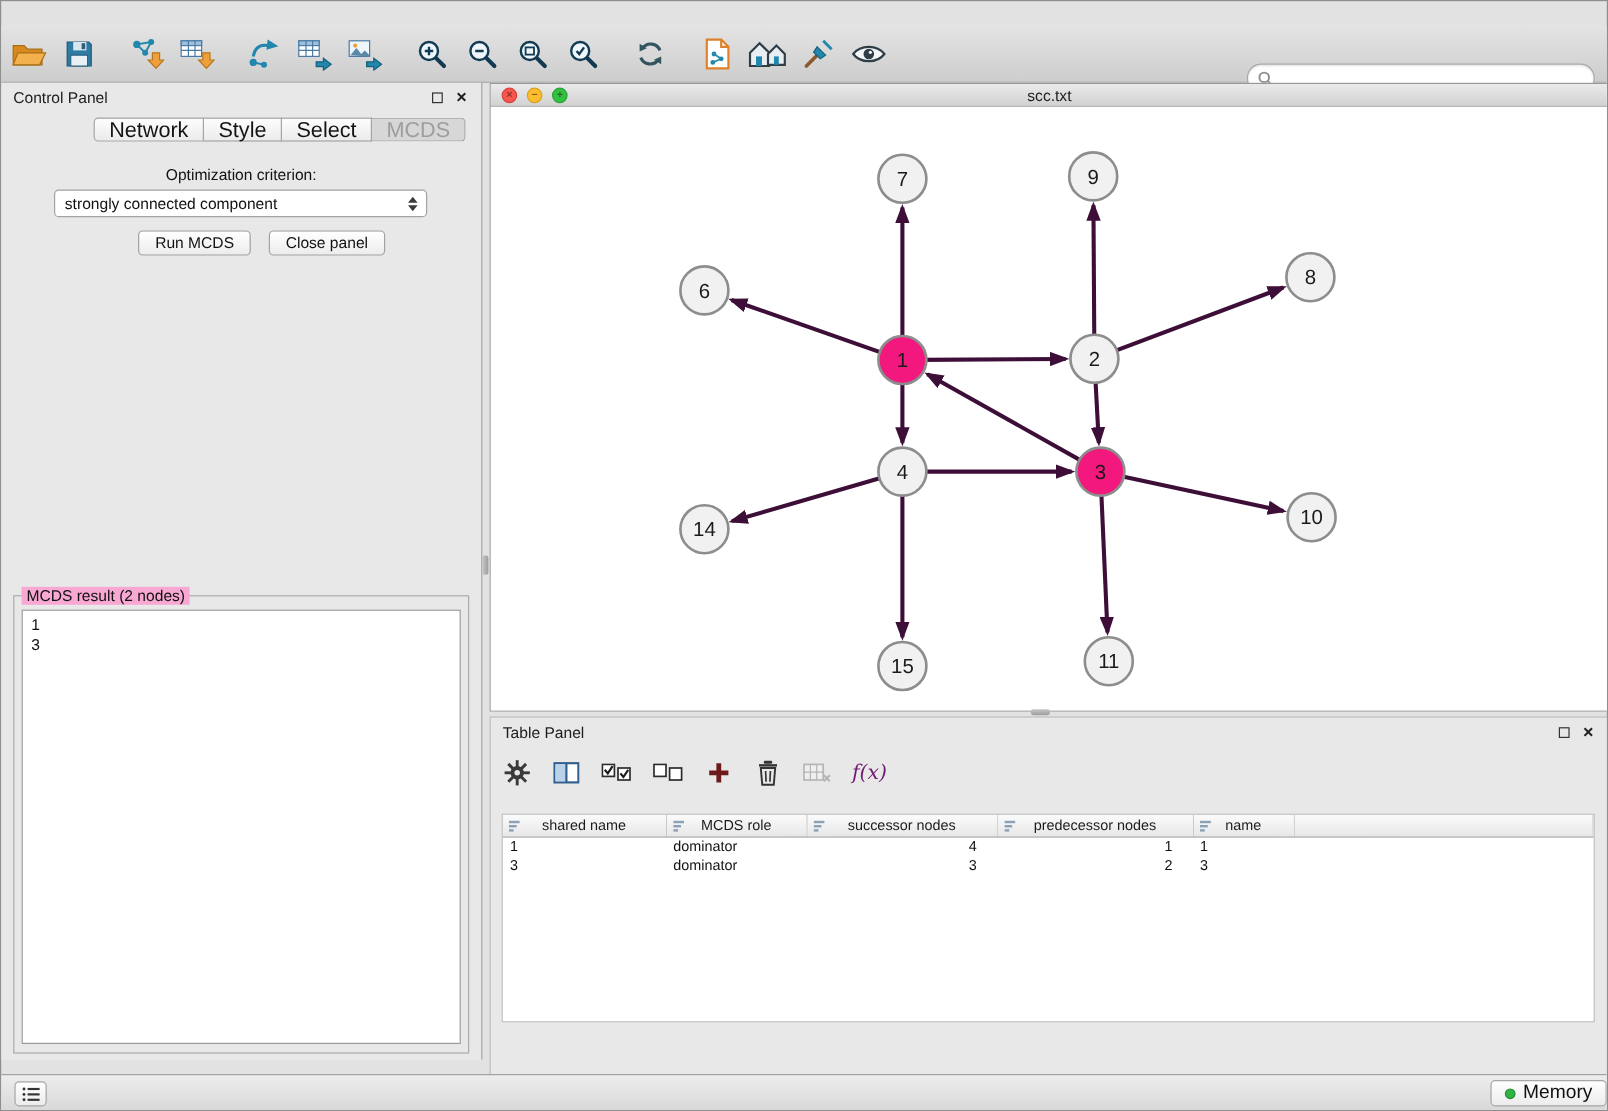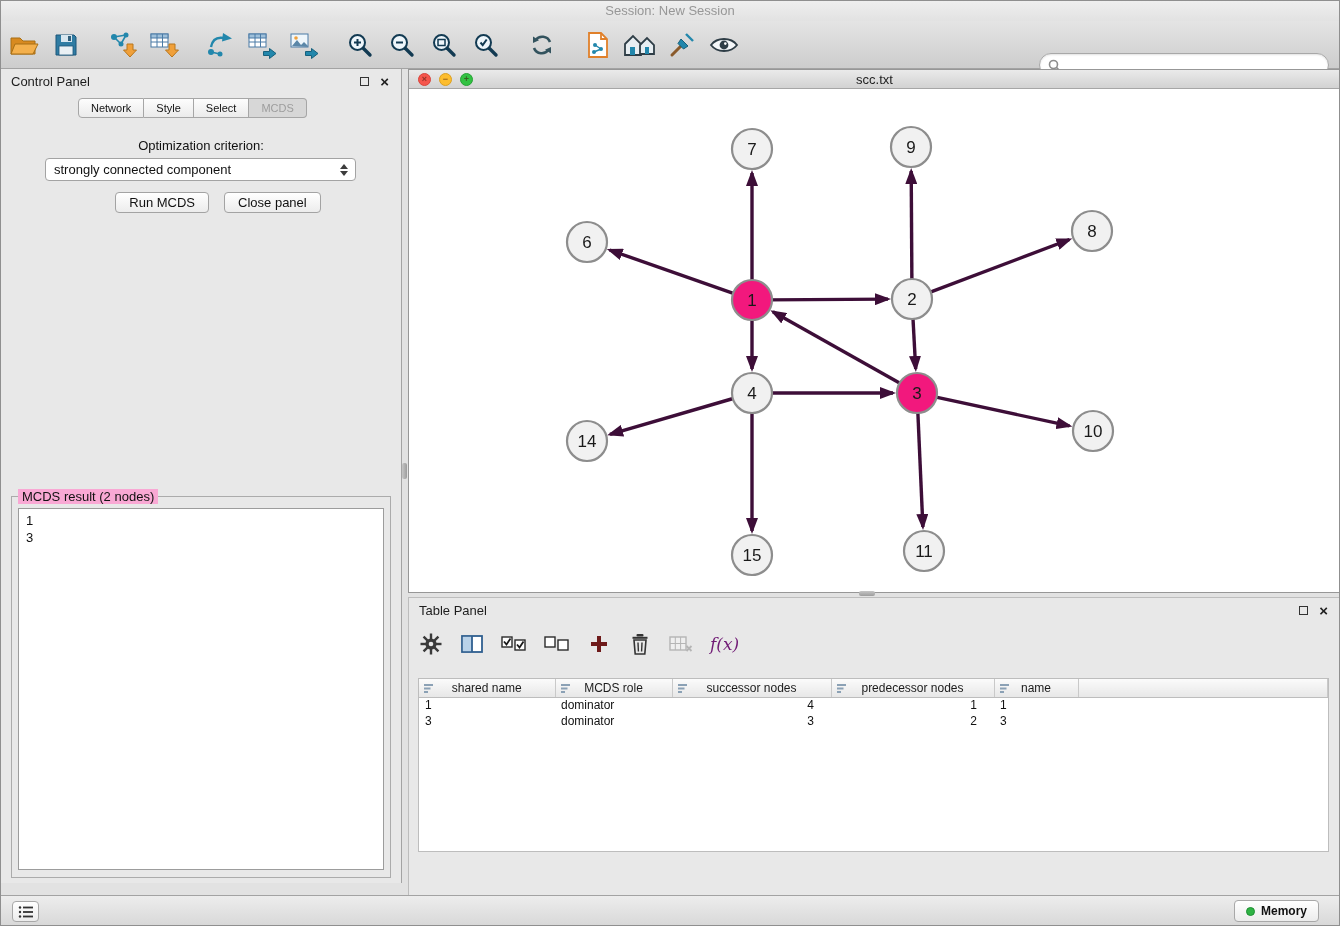--- a/index.html
+++ b/index.html
@@ -24,21 +24,21 @@
 
   
   .panel-head { position:absolute; left:0; top:0; width:100%; height:24px;
                 display:flex; align-items:center; padding:0 12px 0 10px; font-size:13px; color:#1d1d1d; }
   .panel-head .spacer { flex:1; }
   .win-btns { display:flex; align-items:center; gap:11px; }
   .float-btn { width:9px; height:9px; border:1.5px solid #333; background:transparent; }
   .close-btn { font-size:15px; font-weight:700; color:#222; line-height:9px; }
 
   .tabstrip { display:flex; }
-  .ctab { height:20px; line-height:19px; padding:0 12px; font-size:11px; color:#141414;
+  .ctab { height:20px; line-height:19px; padding:0 12px; font-size:18px; color:#141414;
           background:linear-gradient(#fdfdfd,#ebebeb); border:1px solid #a6a6a6; border-left:none; }
   .ctab:first-child { border-left:1px solid #a6a6a6; border-radius:4px 0 0 4px; }
   .ctab:last-child { border-radius:0 4px 4px 0; }
   .ctab.active { background:#d7d7d7; color:#9d9d9d; }
 
   
   .control-panel { position:absolute; left:0; top:68px; width:401px; height:814px;
                    background:#e8e8e8; border-right:1px solid #a3a3a3; }
   .cp-tabs { position:absolute; left:77px; top:29px; }
   .opt-label { position:absolute; left:0; top:69px; width:100%; text-align:center; font-size:13px; color:#111; }
@@ -92,33 +92,32 @@
   table.nodes th .sort-ic { position:absolute; left:5px; top:4px; }
   table.nodes td { height:16px; padding:0 6px; color:#111; white-space:nowrap; overflow:hidden; }
   table.nodes td.num { text-align:right; padding-right:17px; }
   .tp-tabs { position:absolute; left:0; top:267px; width:100%; display:flex; justify-content:center; }
 
   
   .statusbar { position:absolute; left:0; top:894px; width:100%; height:32px;
                background:linear-gradient(#ededed,#d7d7d7); border-top:1px solid #a3a3a3; }
   .list-btn { position:absolute; left:11px; top:5px; width:27px; height:21px; background:linear-gradient(#fff,#ececec);
               border:1px solid #a8a8a8; border-radius:4px; display:flex; align-items:center; justify-content:center; }
-  .mem-btn { position:absolute; right:20px; top:4px; height:22px; padding:0 11px;
+  .mem-btn { position:absolute; right:0; top:4px; height:22px; padding:0 11px;
              background:linear-gradient(#fff,#ececec); border:1px solid #a8a8a8; border-radius:4px;
-             display:flex; align-items:center; gap:6px; font-size:12px; color:#111;font-weight:bold; }
+             display:flex; align-items:center; gap:6px; font-size:16px; color:#111; }
   .mem-dot { width:9px; height:9px; border-radius:50%; background:#2fb344; border:1px solid #1f8f33; }
 
   svg text { font-family:"Liberation Sans", sans-serif; }
 </style>
 </head>
 <body>
 
 <div class="app">
 
-  <div class="titlebar">Session: New Session</div>
 
   <div class="toolbar">
     <div class="tbtn">
       <svg width="30" height="26" viewBox="0 0 30 26">
         <path d="M2 6 h9 l3 3 h12 v13 H2 z" fill="#d88a20" stroke="#a86f14"></path>
         <path d="M6 12 h23 l-5 10 H2 z" fill="#f4b04c" stroke="#a86f14"></path>
       </svg>
     </div>
     <div class="tbtn">
       <svg width="26" height="26" viewBox="0 0 26 26">

